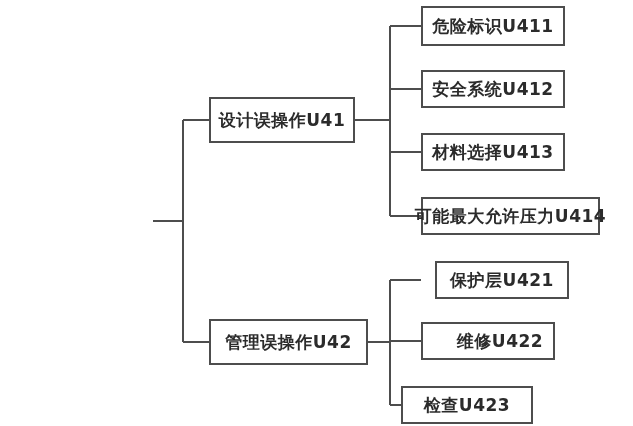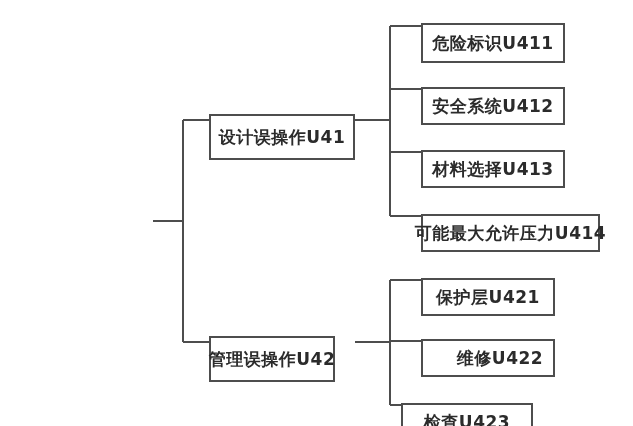--- a/index.html
+++ b/index.html
@@ -35,31 +35,30 @@
     background: var(--background, #ffffff);
     border: 2px solid var(--box-border, #4d4d4d);
     color: var(--text, #2b2b2b);
     font-weight: bold;
     font-size: 17px;
     display: flex;
     align-items: center;
     justify-content: center;
     white-space: nowrap;
     letter-spacing: 0.5px;
-    margin-top: 17px;
   }
   
   #node-u4   { left: 5px;   top: 195px; width: 148px; height: 52px; }
   #node-u41  { left: 209px; top: 97px;  width: 146px; height: 46px; }
-  #node-u42  { left: 209px; top: 319px; width: 126px; height: 46px; }
+  #node-u42  { left: 209px; top: 319px; width: 159px; height: 46px; }
   #node-u411 { left: 421px; top: 6px;   width: 144px; height: 40px; }
   #node-u412 { left: 421px; top: 70px;  width: 144px; height: 38px; }
   #node-u413 { left: 421px; top: 133px; width: 144px; height: 38px; }
   #node-u414 { left: 421px; top: 197px; width: 179px; height: 38px; }
-  #node-u421 { left: 421px; top: 261px; width: 134px; height: 38px; }
+  #node-u421 { left: 435px; top: 261px; width: 134px; height: 38px; }
   #node-u422 { left: 421px; top: 322px; width: 134px; height: 38px; padding-left: 24px; }
   #node-u423 { left: 401px; top: 386px; width: 132px; height: 38px; }
 </style>
 </head>
 <body>
 
 <div class="diagram">
 
   <svg class="connectors" viewBox="0 0 633 426" xmlns="http://www.w3.org/2000/svg" aria-hidden="true">
 

